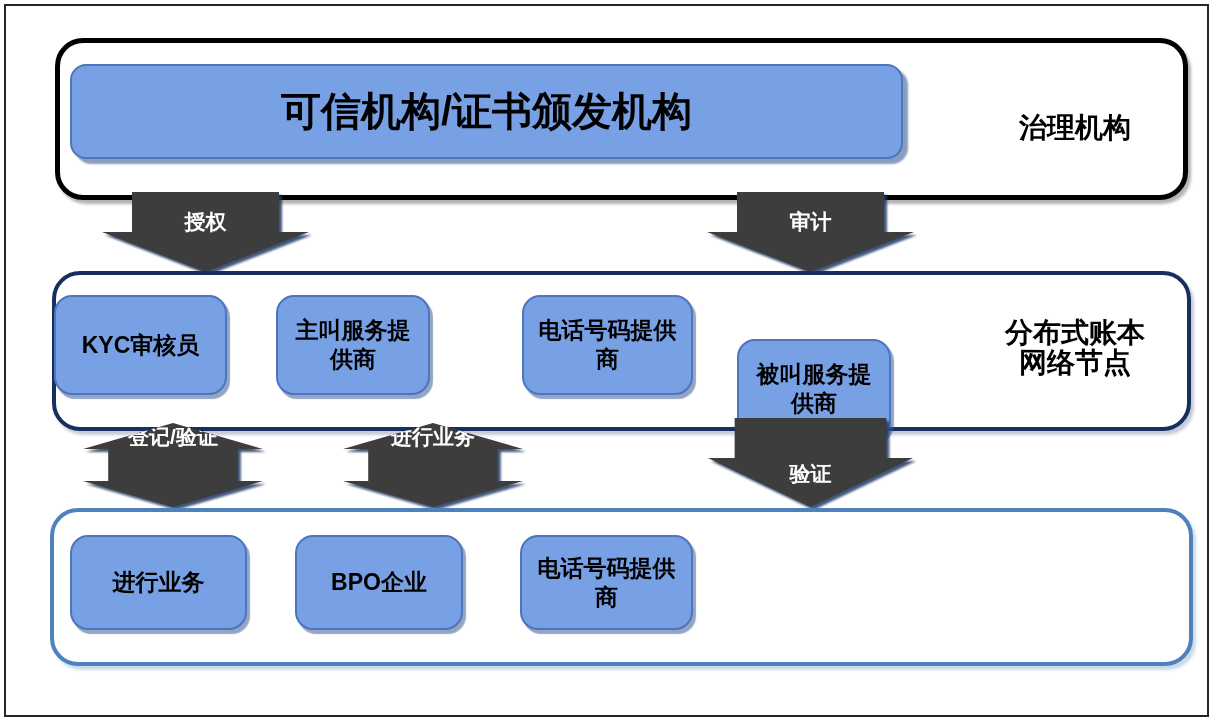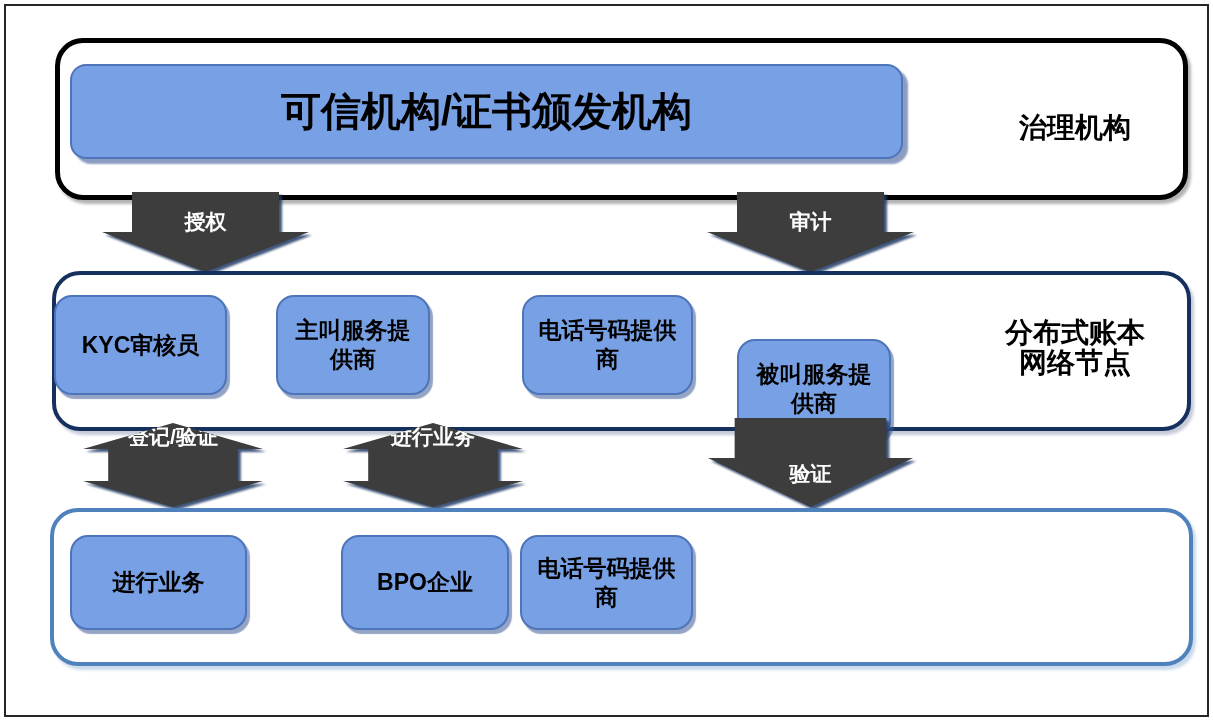--- a/index.html
+++ b/index.html
@@ -111,21 +111,21 @@
   .a-bot-2 { left: 343px; top: 423px; width: 180px; height: 84px; }
   .a-bot-3 { left: 708px; top: 418px; width: 205px; height: 89px; }
 
   
   .n-kyc  { left: 54px;  top: 295px; width: 173px; height: 100px; }
   .n-osp  { left: 276px; top: 295px; width: 154px; height: 100px; justify-content: center; }
   .n-pnp  { left: 522px; top: 295px; width: 171px; height: 100px; }
   .n-tsp  { left: 737px; top: 295px; width: 154px; height: 100px; margin-top: 44px; }
   
   .n-brand { left: 70px;  top: 535px; width: 177px; height: 95px; }
-  .n-bpo   { left: 295px; top: 535px; width: 168px; height: 95px; margin-left: 46px; }
+  .n-bpo   { left: 295px; top: 535px; width: 168px; height: 95px; }
   .n-pnp2  { left: 520px; top: 535px; width: 173px; height: 95px; }
 
   .l-gov     { left: 980px; top: 113px; }
   .l-ledger  { left: 980px; top: 318px; }
   .l-account { left: 980px; top: 568px; }
 </style>
 </head>
 <body>
 
 <div class="frame"></div>

